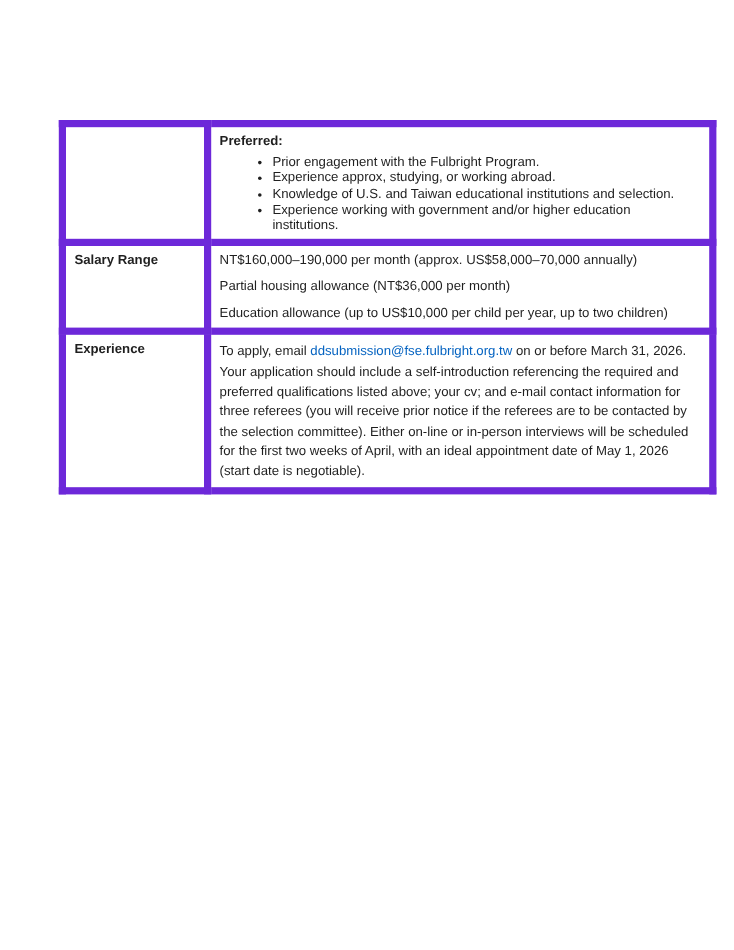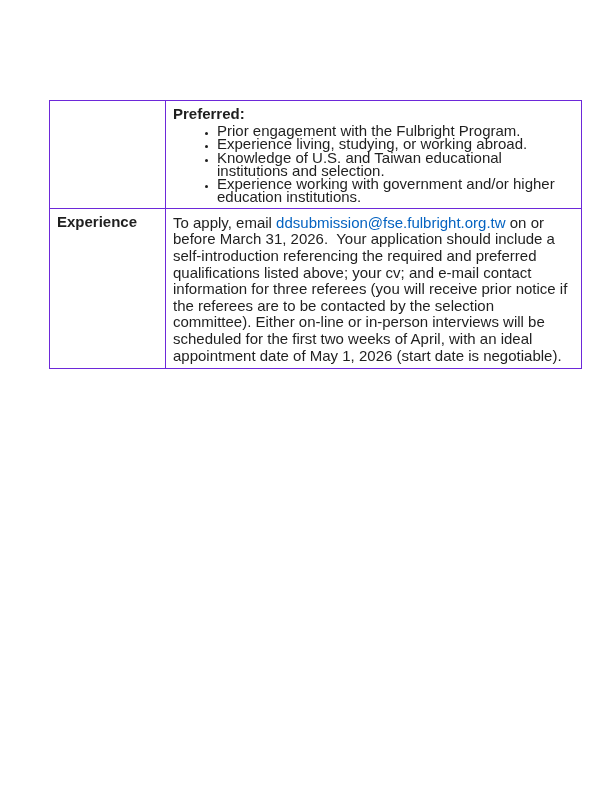--- a/index.html
+++ b/index.html
@@ -18,24 +18,24 @@
   }
   table.job-table {
     position: absolute;
     left: 49px;
     top: 100px;
     width: 526px;
     border-collapse: collapse;
     table-layout: fixed;
   }
   table.job-table td {
-    border: 1px solid #6d28d9;
+    border: 6px solid #6d28d9;
     vertical-align: top;
     padding: 5px 8px 4px 7px;
-    font-size: 15px;
+    font-size: 11px;
     line-height: 15px;
     color: #1f1f1f;
   }
   td.label-cell {
     width: 100px;
     font-weight: bold;
   }
   td.content-cell {
     width: 400px;
   }
@@ -81,24 +81,32 @@
 
 <div class="page">
   <table class="job-table">
     <tbody>
         <tr class="row-preferred">
       <td class="label-cell"></td>
       <td class="content-cell">
         <p class="preferred-heading">Preferred:</p>
         <ul class="bullet-list">
           <li>Prior engagement with the Fulbright Program.</li>
-          <li>Experience living, studying, or working abroad.</li>
+          <li>Experience approx, studying, or working abroad.</li>
           <li>Knowledge of U.S. and Taiwan educational institutions and selection.</li>
           <li>Experience working with government and/or higher education institutions.</li>
         </ul>
+      </td>
+    </tr>
+    <tr class="row-salary">
+      <td class="label-cell">Salary Range</td>
+      <td class="content-cell">
+        <p class="salary-line">NT$160,000–190,000 per month (approx. US$58,000–70,000 annually)</p>
+        <p class="salary-line">Partial housing allowance (NT$36,000 per month)</p>
+        <p class="salary-line">Education allowance (up to US$10,000 per child per year, up to two children)</p>
       </td>
     </tr>
     <tr class="row-application">
       <td class="label-cell">Experience</td>
       <td class="content-cell">
         <p class="application-par"><span>To apply, email </span><a class="email-link">ddsubmission@fse.fulbright.org.tw</a><span> on or before March 31, 2026.  Your application should include a self-introduction referencing the required and preferred qualifications listed above; your cv; and e-mail contact information for three referees (you will receive prior notice if the referees are to be contacted by the selection committee). Either on-line or in-person interviews will be scheduled for the first two weeks of April, with an ideal appointment date of May 1, 2026 (start date is negotiable).</span></p>
       </td>
     </tr>
   </tbody>
     </table>

